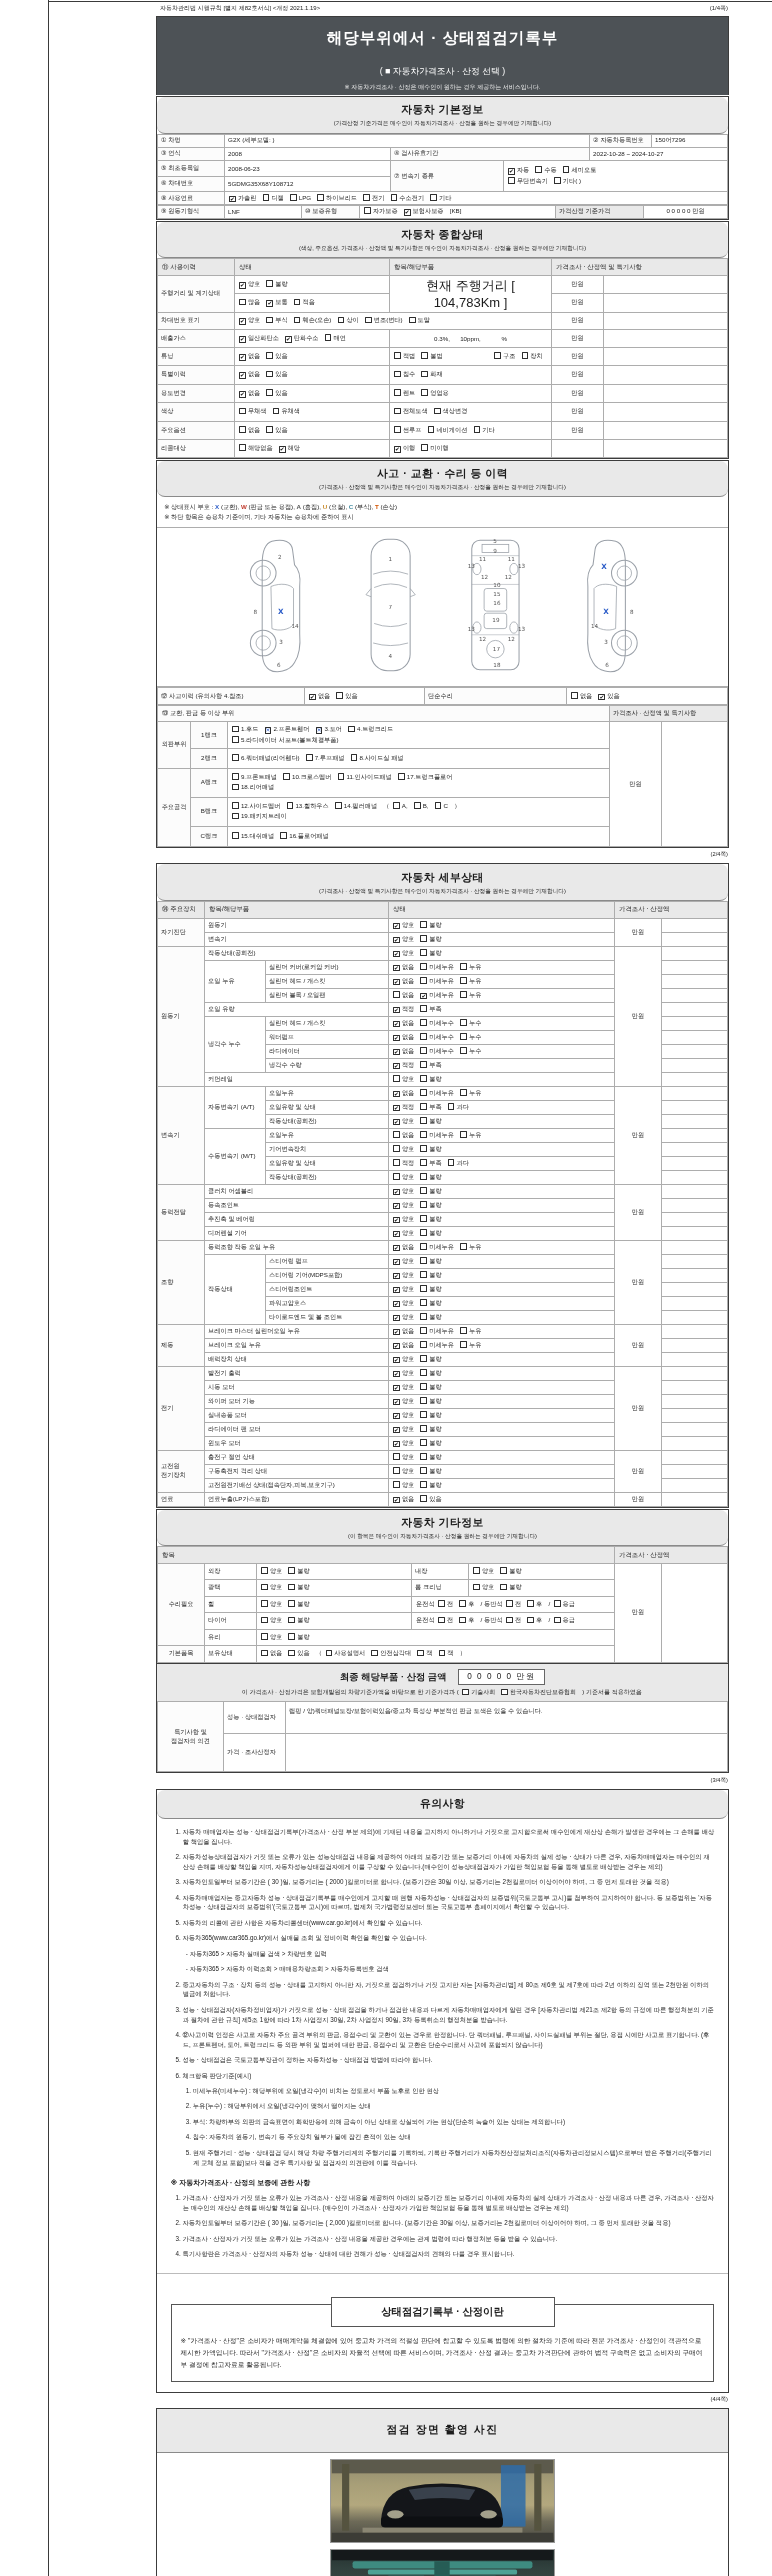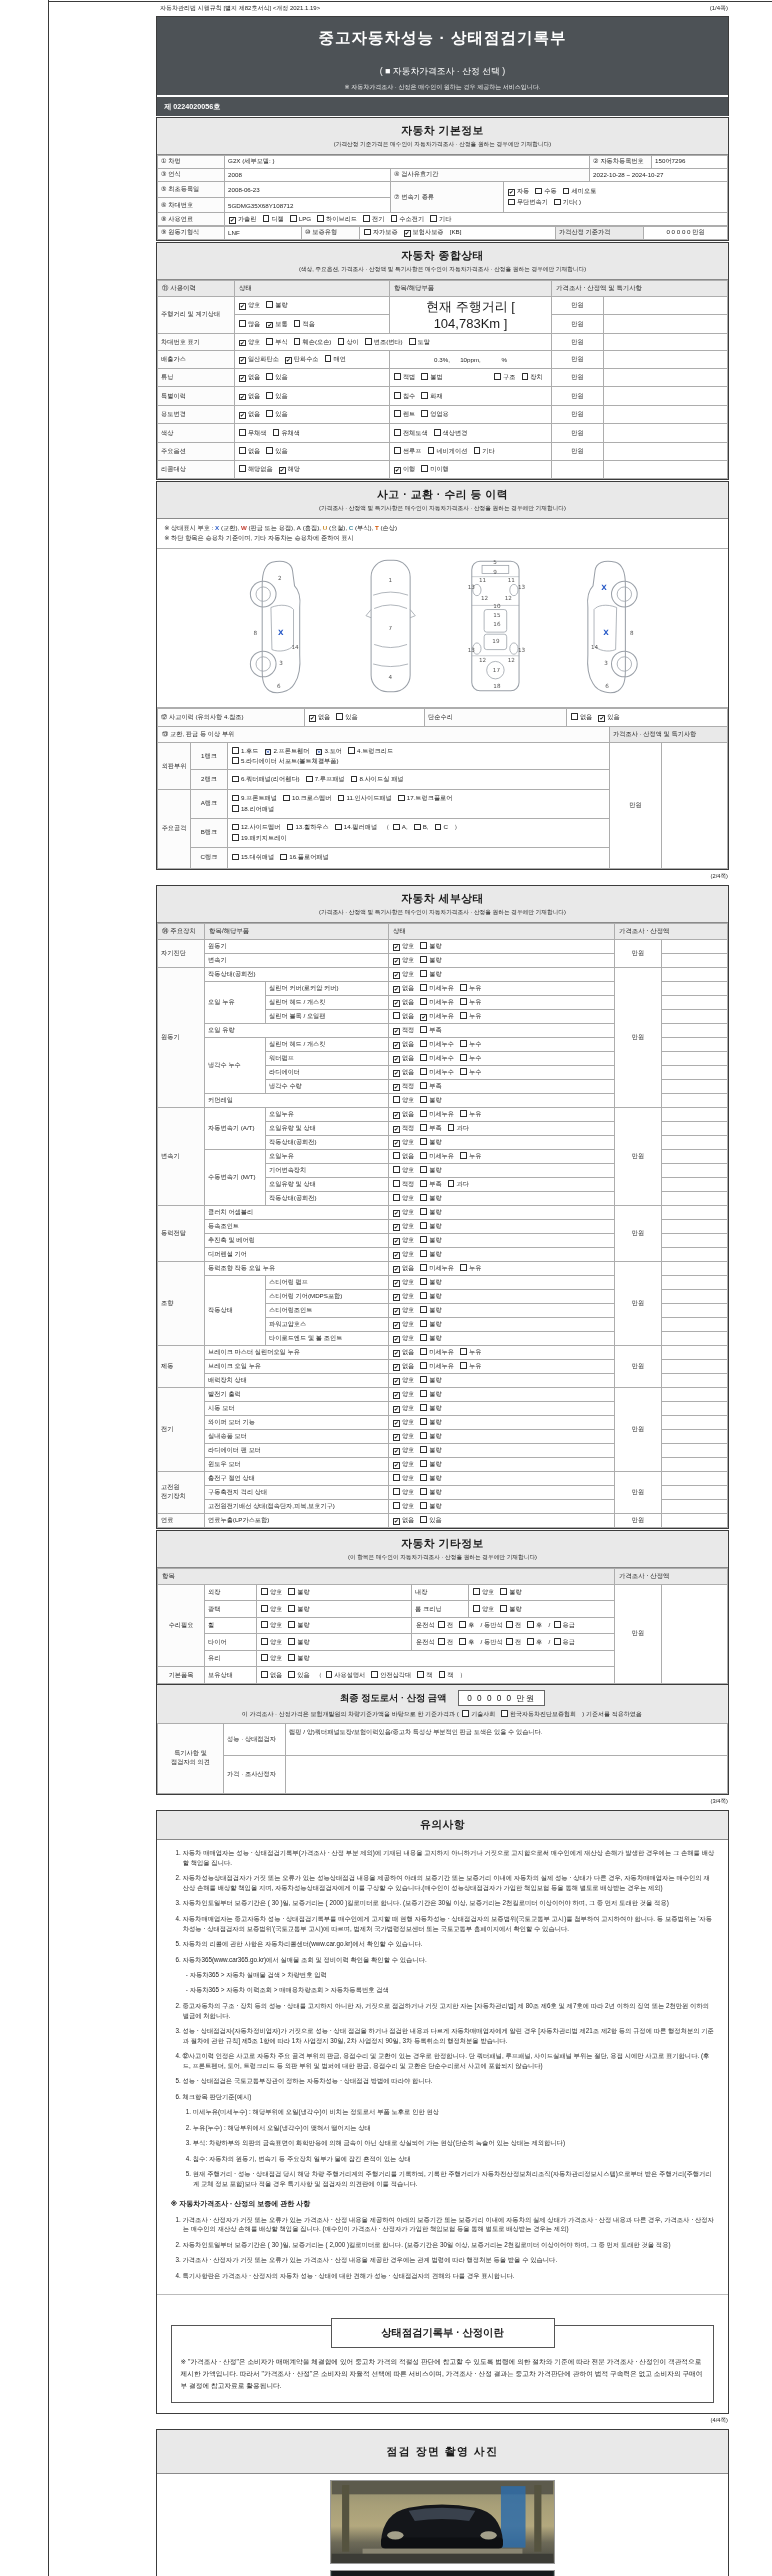--- a/index.html
+++ b/index.html
@@ -8,21 +8,21 @@
   .edge-top{position:absolute;left:48px;top:1px;width:725px;height:1px;background:#3a3a3a;}
   .doc{width:573px;margin-left:156px;position:relative;padding-top:3.1px;}
   .topline{display:flex;justify-content:space-between;font-size:6px;padding:1px 1px 3.1px 4.1px;color:#222;}
   .pagemark{text-align:right;font-size:5.7px;padding:2.1px 1px 4.1px;color:#222;}
   .sec{border:1px solid #3c3c3c;background:#fff;margin-bottom:1px;}
   .darkhead{background:#4d5256;color:#fff;text-align:center;padding:11.3px 0 3.1px;}
   .darkhead .t{font-size:15.5px;font-weight:bold;letter-spacing:1px;}
   .darkhead .s{font-size:8.8px;margin-top:17px;}
   .darkhead .n{font-size:6px;margin-top:4.1px;color:#eee;}
   .docno{background:#4d5256;color:#fff;text-align:left;font-size:7.2px;font-weight:bold;padding:5.2px 0 4.1px 7.2px;border-top:2.1px solid #fff;}
-  .sechead{background:#e9e9e9;text-align:center;padding:6.2px 0 4.6px;border-bottom:0.5px solid #8a8a8a;}
+  .sechead{background:#e9e9e9;text-align:center;padding:6.2px 0 4.6px;border-bottom:0.5px solid #8a8a8a;border-radius:8px;}
   .sechead .t{font-size:10.8px;font-weight:bold;letter-spacing:0.5px;}
   .sechead .note{font-size:5.7px;margin-top:3.1px;color:#222;}
   table{border-collapse:collapse;width:100%;table-layout:fixed;}
   table+table{margin-top:-0.5px;}
   td{border:0.5px solid #adadad;font-size:6.2px;padding:1.5px 3.1px;vertical-align:middle;word-break:keep-all;}
   td.lab{background:#fcfcfc;}
   tr.hrow td{background:#e9e9e9;text-align:left;font-size:6.4px;padding:3.1px 4.1px;}
   .cen{text-align:center;}
   .pm{text-align:center;color:#222;}
   .pre{white-space:pre;}
@@ -59,25 +59,24 @@
 
 <div class="doc">
 
   <div class="topline">
     <span>자동차관리법 시행규칙 [별지 제82호서식] &lt;개정 2021.1.19&gt;</span>
     <span>(1/4쪽)</span>
   </div>
 
   <div class="sec" style="border-bottom:none;">
     <div class="darkhead">
-      <div class="t">중고자동차성능 · 상태점검기록부</div>
+      <div class="t">해당부위에서 · 상태점검기록부</div>
       <div class="s">( ■ 자동차가격조사 · 산정 선택 )</div>
       <div class="n">※ 자동차가격조사 · 산정은 매수인이 원하는 경우 제공하는 서비스입니다.</div>
     </div>
-    <div class="docno">제 0224020056호</div>
   </div>
 
   <div class="sec">
     <div class="sechead">
       <div class="t">자동차 기본정보</div>
       <div class="note">(가격산정 기준가격은 매수인이 자동차가격조사 · 산정을 원하는 경우에만 기재합니다)</div>
     </div>
     <table>
       <colgroup>
           <col style="width:67px">
@@ -726,21 +725,21 @@
       </tr>
       <tr style="height:16.5px;">
         <td class="lab cen">기본품목</td>
         <td>보유상태</td>
         <td colspan="3"><span class="bx"></span><span class="lb">없음</span><span class="bx"></span><span class="lb">있음</span><span class="ct">（</span><span class="bx"></span><span class="lb">사용설명서</span><span class="bx"></span><span class="lb">안전삼각대</span><span class="bx"></span><span class="lb">잭</span><span class="bx"></span><span class="lb">잭</span><span class="ct">）</span></td>
       </tr>
     </tbody>
       </table>
 
     <div class="finalbox">
-      <span class="row1">최종 정도로서 · 산정 금액</span>
+      <span class="row1">최종 해당부품 · 산정 금액</span>
       <span class="amt">0 0 0 0 0 만원</span>
       <div class="note"><span class="ct">이 가격조사 · 산정가격은 보험개발원의 차량기준가액을 바탕으로 한 기준가격과 (</span><span class="bx"></span><span class="lb">기술사회</span><span class="bx"></span><span class="lb">한국자동차진단보증협회</span><span class="ct">) 기준서를 적용하였음</span></div>
     </div>
 
     <table>
       <colgroup>
           <col style="width:66px">
           <col style="width:62px">
           <col>
         </colgroup>

